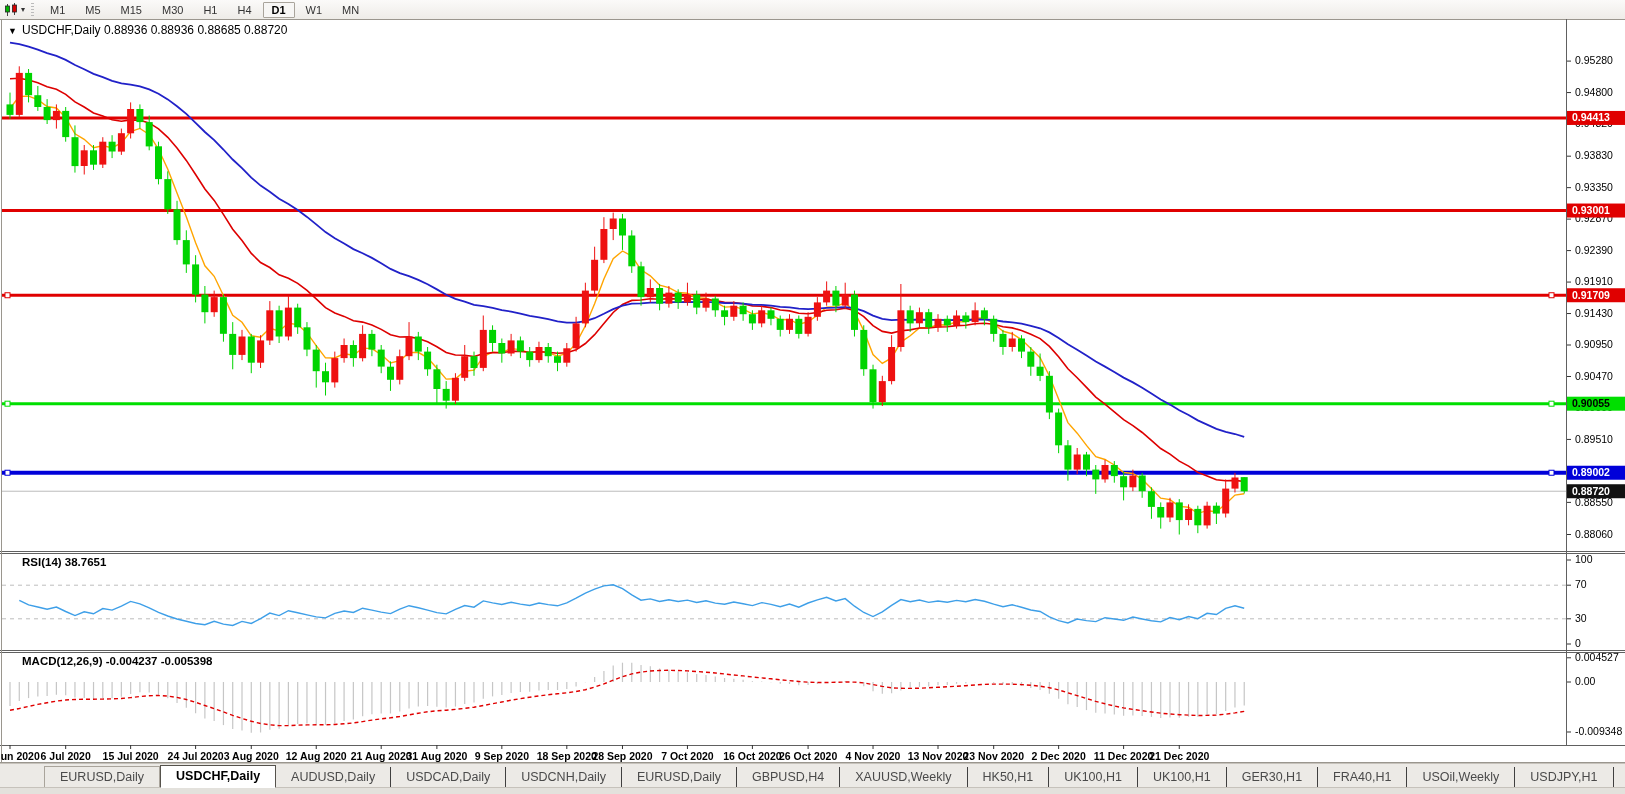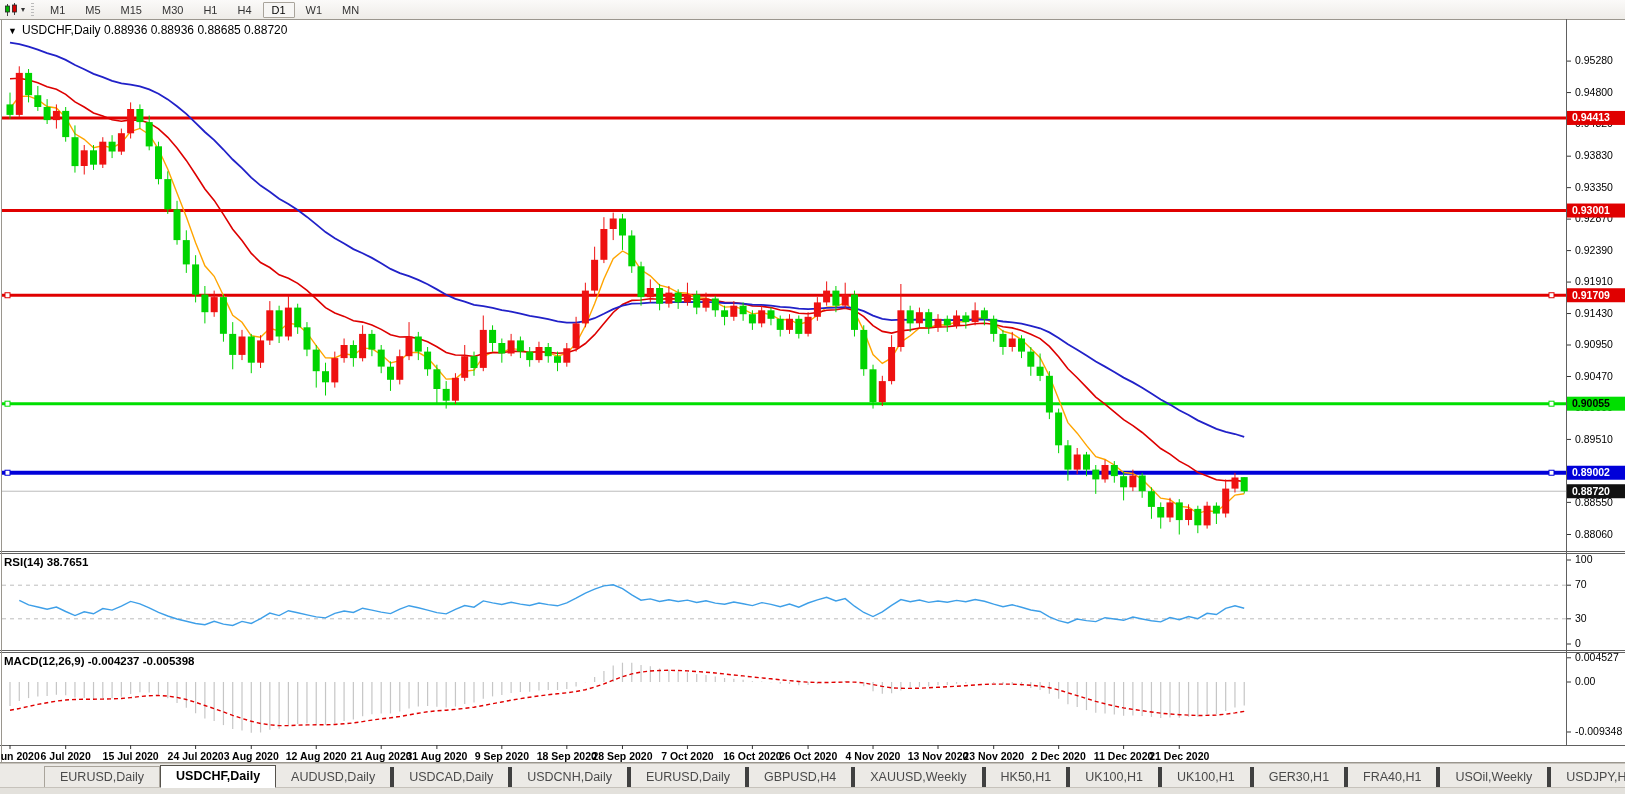--- a/index.html
+++ b/index.html
@@ -7,34 +7,34 @@
           font-family:"Liberation Sans","DejaVu Sans",sans-serif;-webkit-font-smoothing:none;}
   
   .toolbar{position:absolute;left:0;top:0;width:1625px;height:19px;
            background:linear-gradient(#fbfaf9,#eeece8);border-bottom:1px solid #b9b5ae;
            display:flex;align-items:center;font-size:11px;color:#222;}
   .tool-icon{display:inline-flex;align-items:center;margin-left:4px;cursor:pointer;}
   .tool-caret{font-size:8px;color:#333;margin:0 4px 0 2px;cursor:pointer;}
   .grip{width:3px;height:13px;margin:0 6px 0 2px;
         background:repeating-linear-gradient(to bottom,#bbb 0 1px,transparent 1px 3px);}
   .tfbtn{padding:1px 8px;margin:0 1px;border:1px solid transparent;border-radius:1px;cursor:pointer;color:#333;}
-  .tfbtn.active{background:#f7f6f4;border:1px solid #a9a49b;box-shadow:inset 0 0 1px #fff;color:#000;}
+  .tfbtn.active{background:#f7f6f4;border:1px solid #a9a49b;box-shadow:inset 0 0 1px #fff;color:#000;font-weight:bold;}
   
   .chartwin{position:absolute;left:0;top:19px;width:1625px;height:744px;background:#fff;}
   .chartwin svg{position:absolute;left:0;top:0;}
   .ohlc-title{position:absolute;left:8px;top:4px;font-size:12px;font-weight:normal;color:#000;white-space:pre;}
   .ohlc-title .arrow{font-size:9px;margin-right:5px;cursor:pointer;}
-  .ind-label{position:absolute;left:4px;font-size:11.5px;font-weight:600;color:#000;}
+  .ind-label{position:absolute;left:22px;font-size:11.5px;font-weight:600;color:#000;}
   .ind-label.rsi{top:537px;}
   .ind-label.macd{top:636px;}
   
   .tabbar{position:absolute;left:0;top:763px;width:1625px;height:24px;background:#eceae6;
           border-top:1px solid #c6c2bb;display:flex;align-items:flex-end;font-size:12.5px;color:#4a4a4a;padding-left:44px;}
   .tab{padding:3px 15px 4px 15px;white-space:nowrap;cursor:pointer;position:relative;}
-  .tab.piped{border-right:4px solid #404040;}
+  .tab.piped{border-right:1px solid #404040;}
   .tab.boxed{border:1px solid #a9a49b;border-bottom:none;background:#eceae6;}
   .tab.active{background:#ffffff;border:1px solid #55524c;border-bottom:1px solid #fff;
               font-weight:bold;color:#000;margin-bottom:0;z-index:2;}
   .statusbar{position:absolute;left:0;top:787px;width:1625px;height:7px;background:#e3e1dc;
              border-top:1px solid #c6c2bb;}
 </style>
 </head>
 <body>
 
 <div class="screen">

